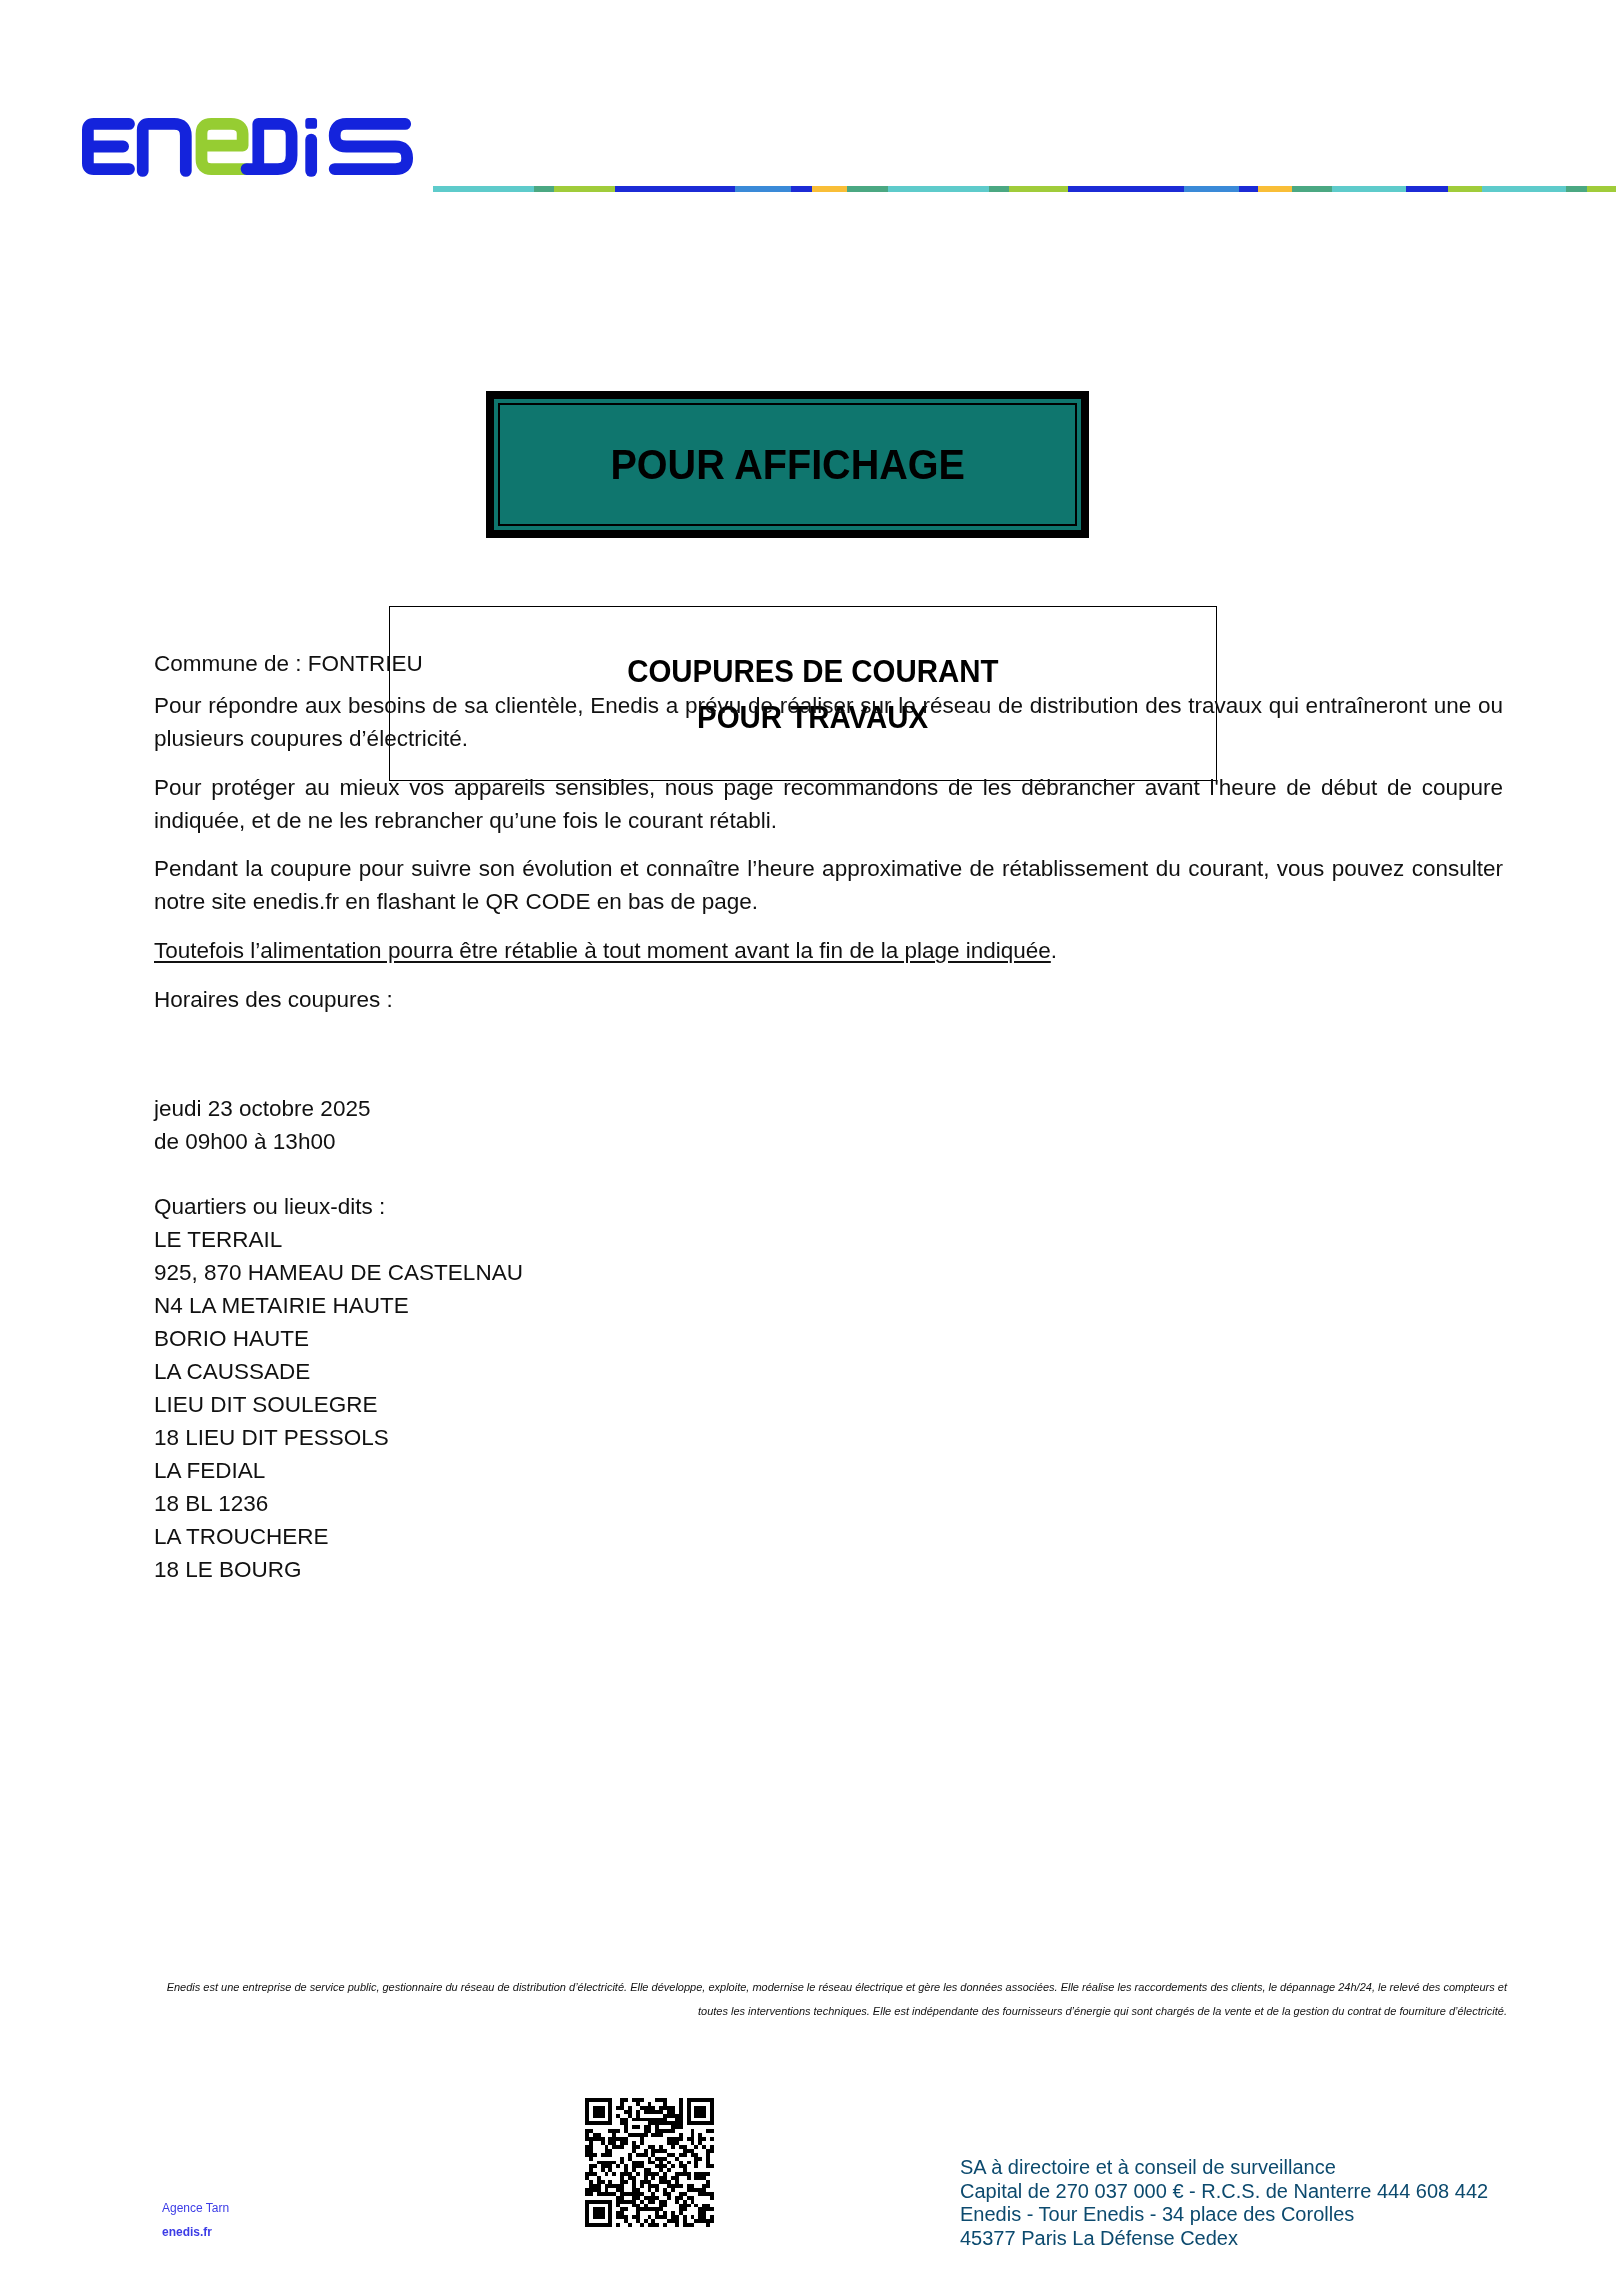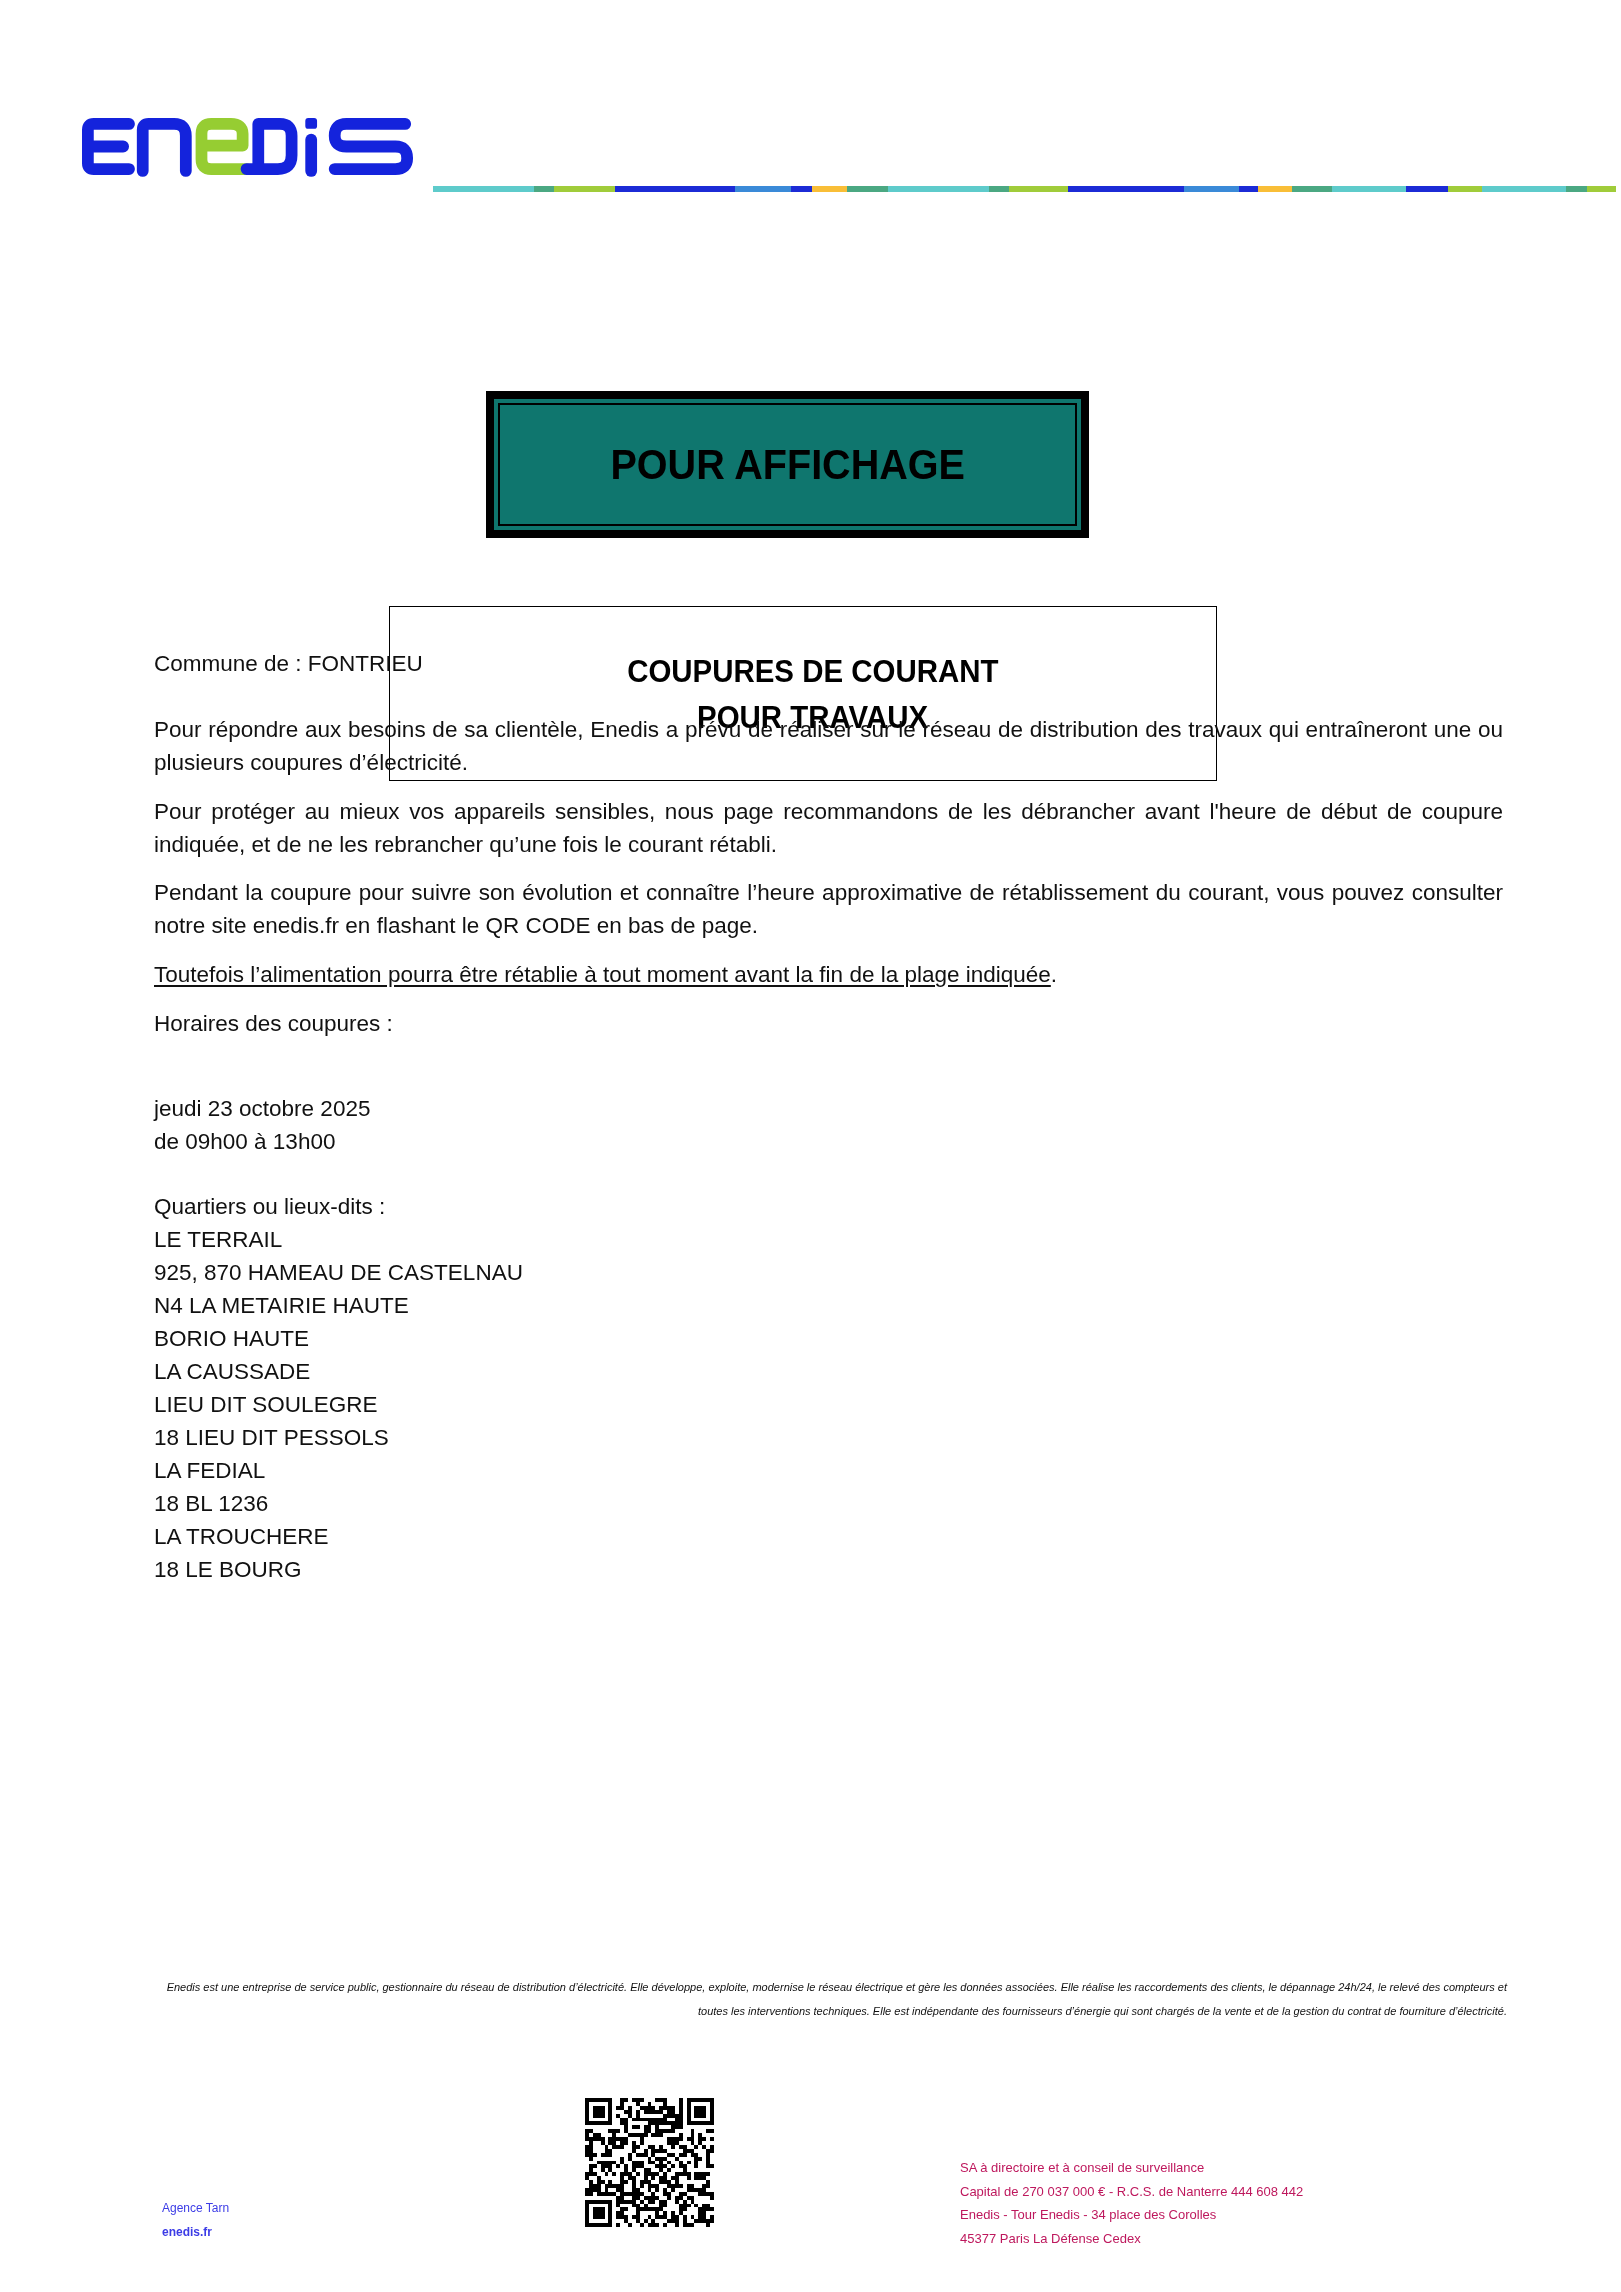--- a/index.html
+++ b/index.html
@@ -21,34 +21,34 @@
           font-family: "Liberation Sans", sans-serif; transform: scaleX(0.92); }
 
   .box2 { left: 389px; top: 606px; width: 828px; height: 175px; box-sizing: border-box;
           border: 1.5px solid #000; display: flex; flex-direction: column; align-items: center;
           justify-content: center; padding-left: 20px; }
   .box2 div { font-weight: bold; font-size: 32px; line-height: 46px; color: #000; transform: scaleX(0.92); }
 
   
   .body { left: 154px; top: 647px; width: 1349px; font-size: 22.5px; line-height: 33px; color: #111; }
   .body p { margin: 0 0 15.7px 0; text-align: justify; }
-  .body p.first { margin-bottom: 33px; }
+  .body p.first { margin-bottom: 9px; }
   .u { text-decoration: underline; text-underline-offset: 2.9px; }
 
   .sched { left: 154px; top: 1092px; font-size: 22.5px; line-height: 33px; color: #111; }
   .places { left: 154px; top: 1190px; font-size: 22.5px; line-height: 33px; color: #111; }
   .places div, .sched div { white-space: nowrap; }
 
   
   .disclaimer { left: 154px; top: 1976px; width: 1353px; font-size: 11px; line-height: 23.5px;
           font-style: italic; color: #111; text-align: right; }
   .agency { left: 162px; top: 2197px; font-size: 12px; line-height: 23.5px; color: #3c3ce6; }
   .agency .site { font-weight: bold; }
   .qr { left: 585px; top: 2098px; width: 129px; height: 129px; }
-  .company { left: 960px; top: 2156px; font-size: 13px; line-height: 23.5px; color: #be185d; }
+  .company { left: 960px; top: 2156px; font-size: 20px; line-height: 23.5px; color: #0c4a6e; }
 </style>
 </head>
 <body>
 
 <div class="abs logo">
   <svg width="333" height="61" viewBox="0 0 340 62">
     <g fill="none" stroke-linecap="round" stroke-linejoin="round" stroke-width="12">
 
       <path d="M48 8 H12 Q6 8 6 14 V48 Q6 54 12 54 H48 M6 31 H42" stroke="#1423DC"></path>
 

